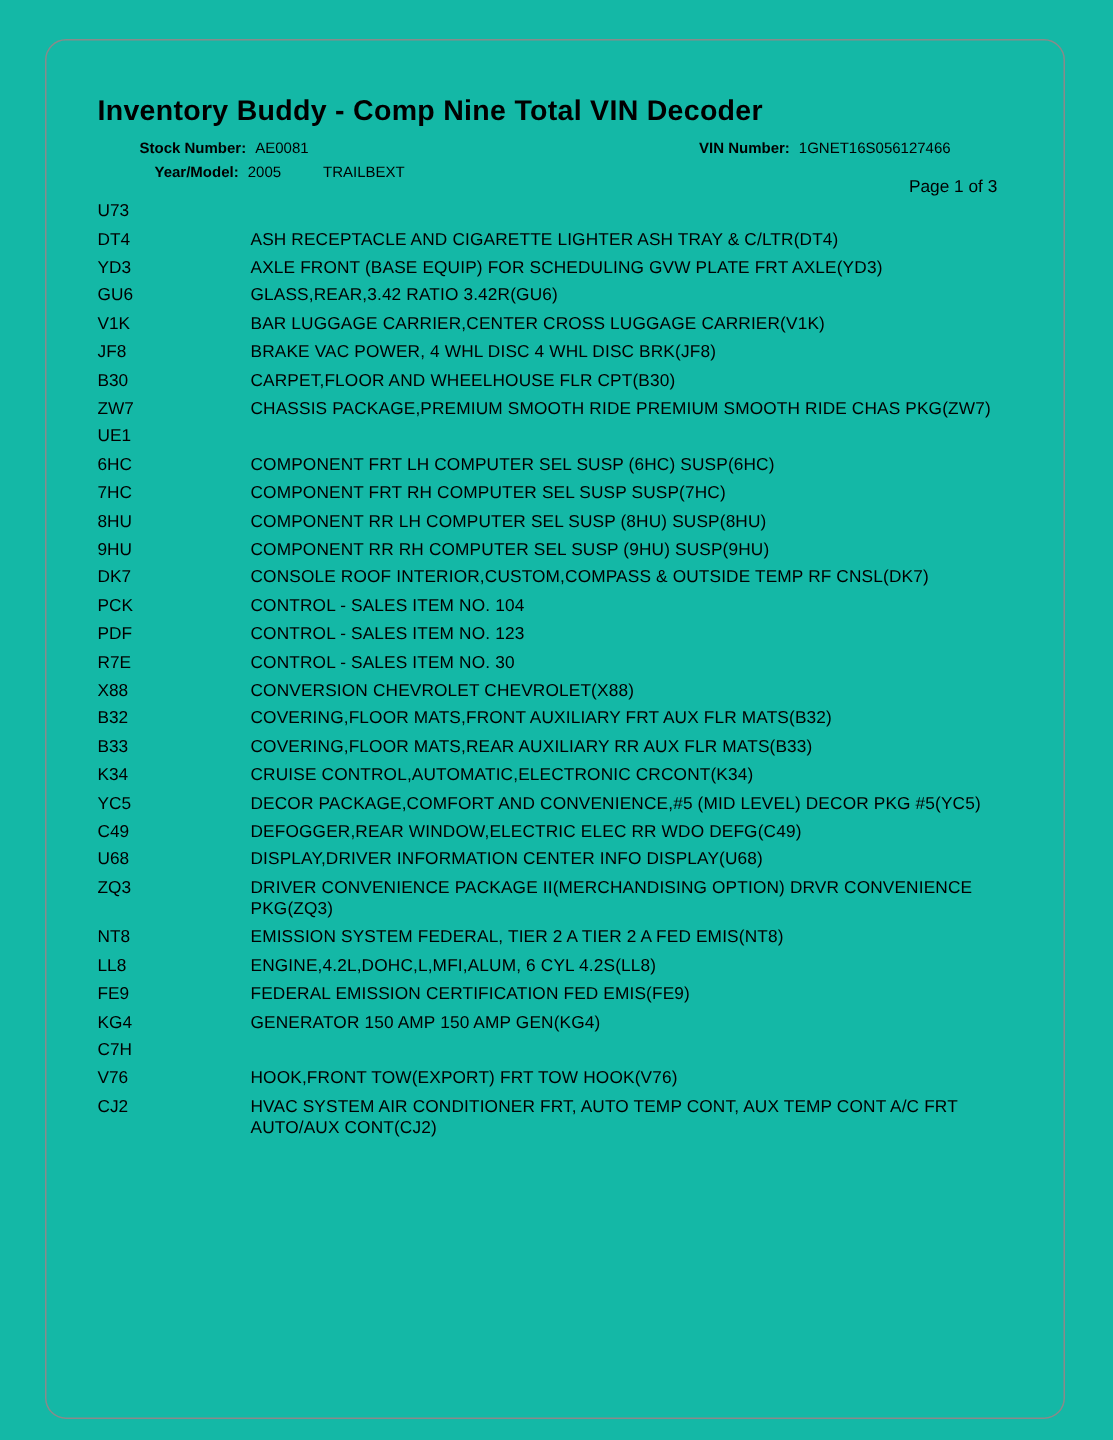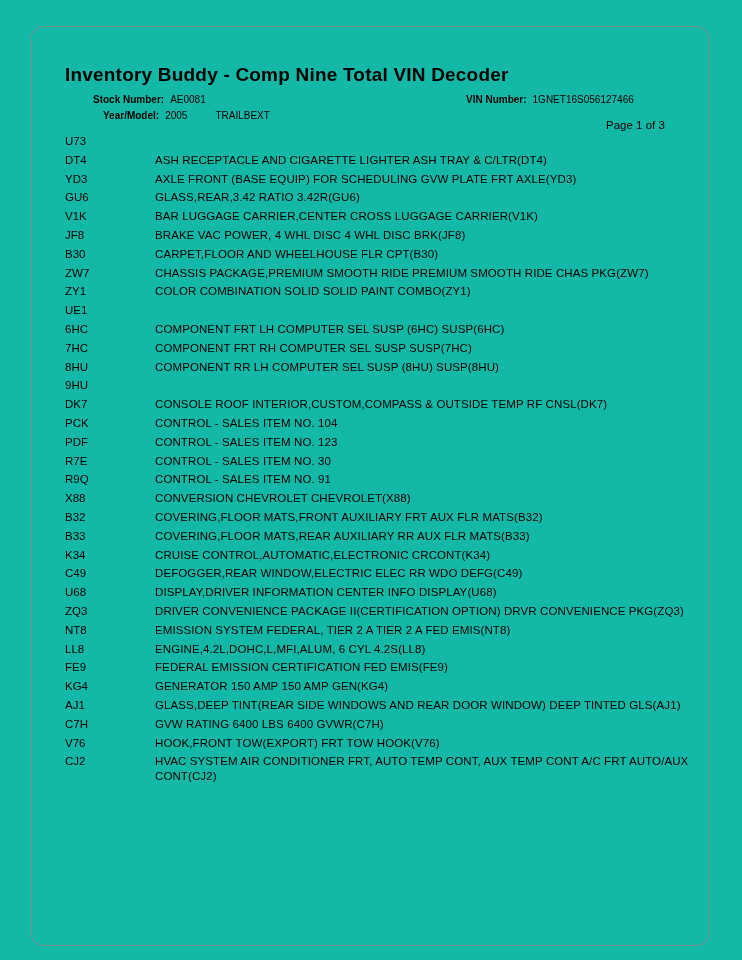--- a/index.html
+++ b/index.html
@@ -57,21 +57,21 @@
   .model-value { margin-left: 28px; }
   .options-list {
     position: absolute;
     left: 65px;
     top: 134px;
     width: 630px;
   }
   .option-row {
     display: grid;
     grid-template-columns: 90px 1fr;
-    column-gap: 0;
+    column-gap: 12px;
     font-size: 11.5px;
     line-height: 14.2px;
     margin-bottom: 4.6px;
   }
   .option-code {
     white-space: nowrap;
   }
   .option-description {
     letter-spacing: 0.1px;
   }
@@ -132,24 +132,20 @@
     <div class="option-row">
       <div class="option-code">B30</div>
       <div class="option-description">CARPET,FLOOR AND WHEELHOUSE FLR CPT(B30)</div>
     </div>
 
     <div class="option-row">
       <div class="option-code">ZW7</div>
       <div class="option-description">CHASSIS PACKAGE,PREMIUM SMOOTH RIDE PREMIUM SMOOTH RIDE CHAS PKG(ZW7)</div>
     </div>
 
-    <div class="option-row">
-      <div class="option-code">ZY1</div>
-      <div class="option-description">COLOR COMBINATION SOLID SOLID PAINT COMBO(ZY1)</div>
-    </div>
 
     <div class="option-row">
       <div class="option-code">UE1</div>
     </div>
 
     <div class="option-row">
       <div class="option-code">6HC</div>
       <div class="option-description">COMPONENT FRT LH COMPUTER SEL SUSP (6HC) SUSP(6HC)</div>
     </div>
 
@@ -158,20 +154,21 @@
       <div class="option-description">COMPONENT FRT RH COMPUTER SEL SUSP SUSP(7HC)</div>
     </div>
 
     <div class="option-row">
       <div class="option-code">8HU</div>
       <div class="option-description">COMPONENT RR LH COMPUTER SEL SUSP (8HU) SUSP(8HU)</div>
     </div>
 
     <div class="option-row">
       <div class="option-code">9HU</div>
+      <div class="option-description">COMPONENT RR RH COMPUTER SEL SUSP (9HU) SUSP(9HU)</div>
     </div>
 
     <div class="option-row">
       <div class="option-code">DK7</div>
       <div class="option-description">CONSOLE ROOF INTERIOR,CUSTOM,COMPASS &amp; OUTSIDE TEMP RF CNSL(DK7)</div>
     </div>
 
     <div class="option-row">
       <div class="option-code">PCK</div>
       <div class="option-description">CONTROL - SALES ITEM NO. 104</div>
@@ -180,24 +177,20 @@
     <div class="option-row">
       <div class="option-code">PDF</div>
       <div class="option-description">CONTROL - SALES ITEM NO. 123</div>
     </div>
 
     <div class="option-row">
       <div class="option-code">R7E</div>
       <div class="option-description">CONTROL - SALES ITEM NO. 30</div>
     </div>
 
-    <div class="option-row">
-      <div class="option-code">R9Q</div>
-      <div class="option-description">CONTROL - SALES ITEM NO. 91</div>
-    </div>
 
     <div class="option-row">
       <div class="option-code">X88</div>
       <div class="option-description">CONVERSION CHEVROLET CHEVROLET(X88)</div>
     </div>
 
     <div class="option-row">
       <div class="option-code">B32</div>
       <div class="option-description">COVERING,FLOOR MATS,FRONT AUXILIARY FRT AUX FLR MATS(B32)</div>
     </div>
@@ -205,34 +198,38 @@
     <div class="option-row">
       <div class="option-code">B33</div>
       <div class="option-description">COVERING,FLOOR MATS,REAR AUXILIARY RR AUX FLR MATS(B33)</div>
     </div>
 
     <div class="option-row">
       <div class="option-code">K34</div>
       <div class="option-description">CRUISE CONTROL,AUTOMATIC,ELECTRONIC CRCONT(K34)</div>
     </div>
 
+    <div class="option-row">
+      <div class="option-code">YC5</div>
+      <div class="option-description">DECOR PACKAGE,COMFORT AND CONVENIENCE,#5 (MID LEVEL) DECOR PKG #5(YC5)</div>
+    </div>
 
     <div class="option-row">
       <div class="option-code">C49</div>
       <div class="option-description">DEFOGGER,REAR WINDOW,ELECTRIC ELEC RR WDO DEFG(C49)</div>
     </div>
 
     <div class="option-row">
       <div class="option-code">U68</div>
       <div class="option-description">DISPLAY,DRIVER INFORMATION CENTER INFO DISPLAY(U68)</div>
     </div>
 
     <div class="option-row">
       <div class="option-code">ZQ3</div>
-      <div class="option-description">DRIVER CONVENIENCE PACKAGE II(CERTIFICATION OPTION) DRVR CONVENIENCE PKG(ZQ3)</div>
+      <div class="option-description">DRIVER CONVENIENCE PACKAGE II(MERCHANDISING OPTION) DRVR CONVENIENCE PKG(ZQ3)</div>
     </div>
 
     <div class="option-row">
       <div class="option-code">NT8</div>
       <div class="option-description">EMISSION SYSTEM FEDERAL, TIER 2 A TIER 2 A FED EMIS(NT8)</div>
     </div>
 
     <div class="option-row">
       <div class="option-code">LL8</div>
       <div class="option-description">ENGINE,4.2L,DOHC,L,MFI,ALUM, 6 CYL 4.2S(LL8)</div>
@@ -242,28 +239,23 @@
     <div class="option-row">
       <div class="option-code">FE9</div>
       <div class="option-description">FEDERAL EMISSION CERTIFICATION FED EMIS(FE9)</div>
     </div>
 
     <div class="option-row">
       <div class="option-code">KG4</div>
       <div class="option-description">GENERATOR 150 AMP 150 AMP GEN(KG4)</div>
     </div>
 
-    <div class="option-row">
-      <div class="option-code">AJ1</div>
-      <div class="option-description">GLASS,DEEP TINT(REAR SIDE WINDOWS AND REAR DOOR WINDOW) DEEP TINTED GLS(AJ1)</div>
-    </div>
 
     <div class="option-row">
       <div class="option-code">C7H</div>
-      <div class="option-description">GVW RATING 6400 LBS 6400 GVWR(C7H)</div>
     </div>
 
     <div class="option-row">
       <div class="option-code">V76</div>
       <div class="option-description">HOOK,FRONT TOW(EXPORT) FRT TOW HOOK(V76)</div>
     </div>
 
     <div class="option-row">
       <div class="option-code">CJ2</div>
       <div class="option-description">HVAC SYSTEM AIR CONDITIONER FRT, AUTO TEMP CONT, AUX TEMP CONT A/C FRT AUTO/AUX CONT(CJ2)</div>

